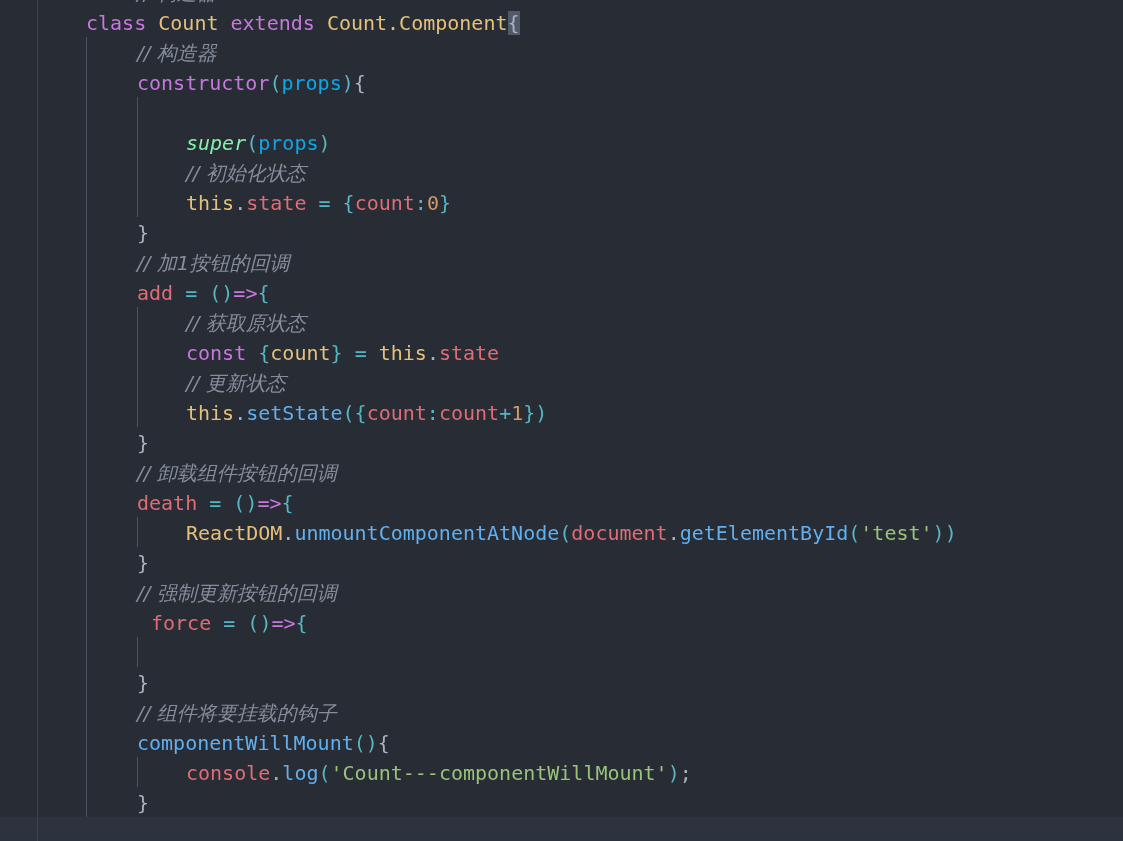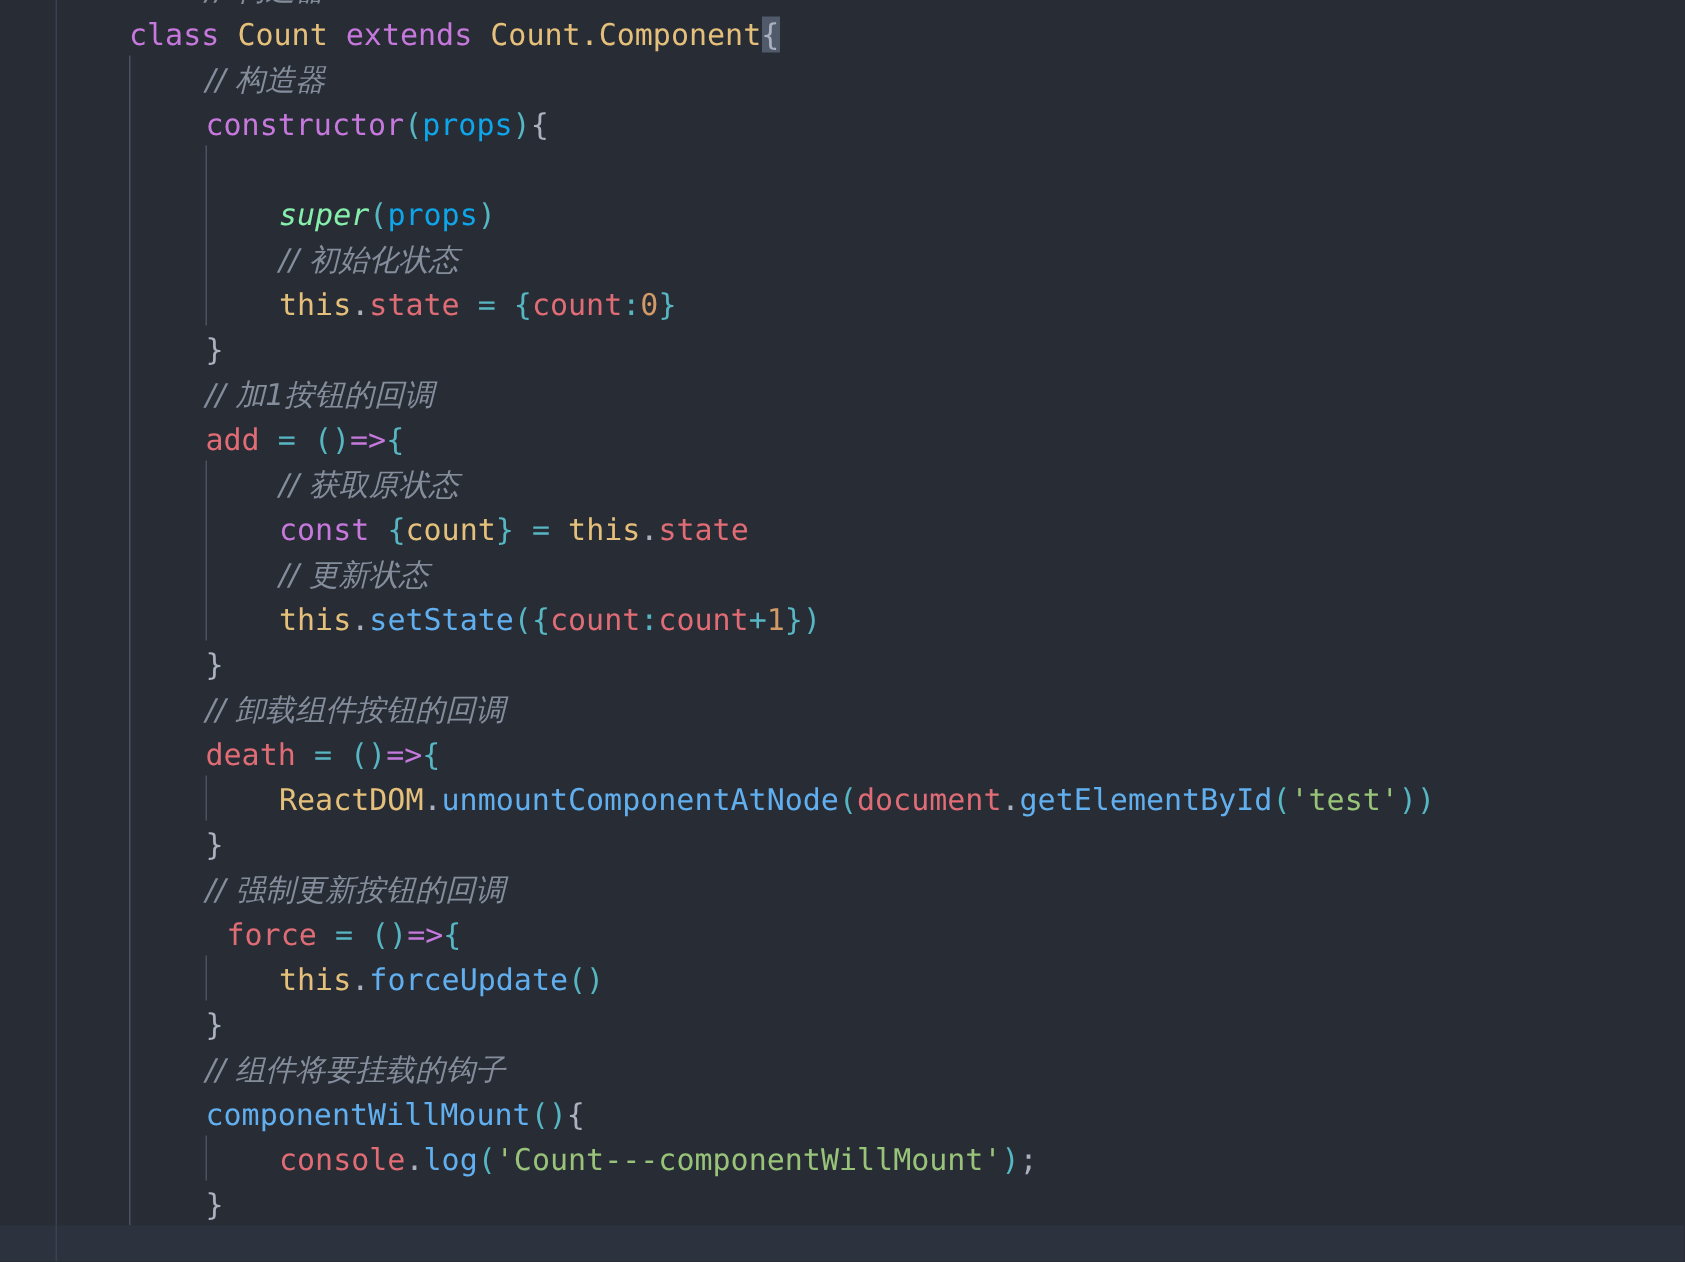--- a/index.html
+++ b/index.html
@@ -201,23 +201,20 @@
     </div>
 
     <div class="code-line" style="top:578px;">
       <span class="ltext" style="left:137px;"><span class="t-cmt t-cn">// 强制更新按钮的回调</span></span>
     </div>
 
     <div class="code-line" style="top:608px;">
       <span class="ltext" style="left:151px;"><span class="t-var">force</span><span class="t-punc"> </span><span class="t-op">=</span><span class="t-punc"> </span><span class="t-op">()</span><span class="t-arrow">=&gt;</span><span class="t-op">{</span></span>
     </div>
 
-    <div class="code-line" style="top:638px;">
-      <span class="ltext" style="left:186px;"><span class="t-cls">this</span><span class="t-punc">.</span><span class="t-fn">forceUpdate</span><span class="t-op">()</span></span>
-    </div>
 
     <div class="code-line" style="top:668px;">
       <span class="ltext" style="left:137px;"><span class="t-punc">}</span></span>
     </div>
 
     <div class="code-line" style="top:728px;">
       <span class="ltext" style="left:137px;"><span class="t-fn">componentWillMount</span><span class="t-op">()</span><span class="t-punc">{</span></span>
     </div>
 
     <div class="code-line" style="top:698px;">

